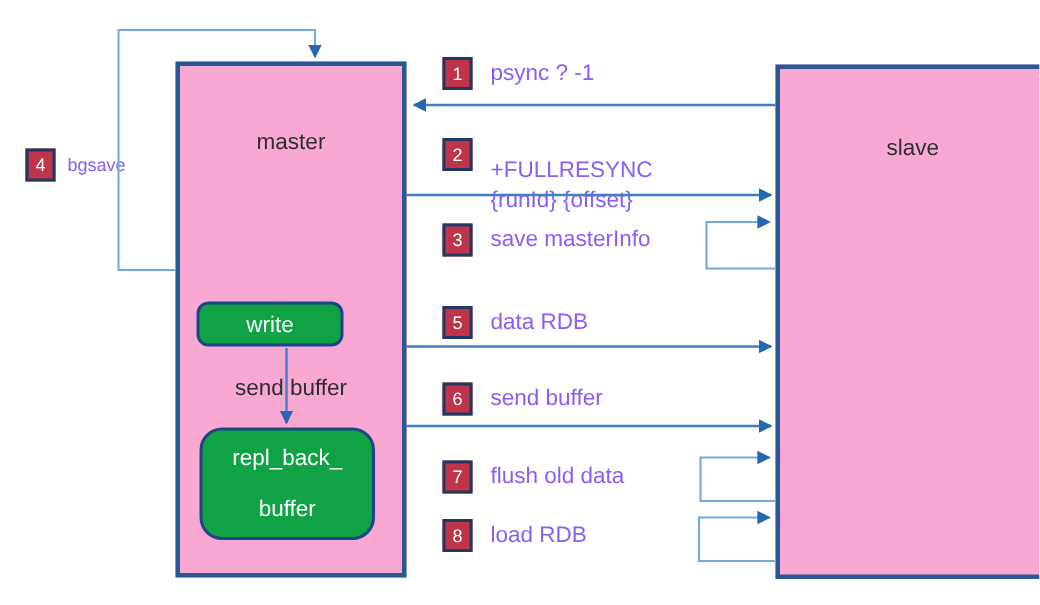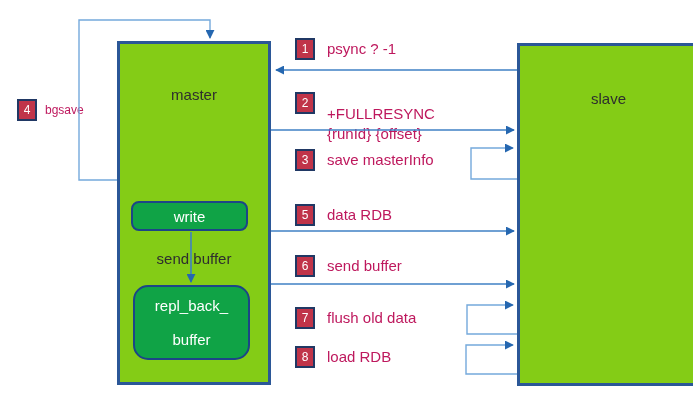--- a/index.html
+++ b/index.html
@@ -1,21 +1,21 @@
 <!DOCTYPE html>
 <html><head>
 <meta charset="utf-8">
 <style>
   html,body { margin:0; padding:0; background:#ffffff; }
   .stage {
     position:relative; width:693px; height:403px; background:#ffffff;
     font-family:"Liberation Sans", sans-serif; overflow:hidden;
   }
   .node {
-    position:absolute; background:#84cc16; border:3px solid #2b5797;
+    position:absolute; background:#f9a8d4; border:3px solid #2b5797;
     box-sizing:border-box;
   }
   .node-label {
     position:absolute; left:0; width:100%; text-align:center;
     color:#2e2e2e; font-size:15px;
   }
   .greenbox {
     position:absolute; background:#10a346; border:2px solid #1c4587;
     box-sizing:border-box; color:#ffffff; display:flex; flex-direction:column;
     align-items:center; justify-content:center; text-align:center;
@@ -25,33 +25,33 @@
   .inner-caption {
     position:absolute; left:0; width:100%; text-align:center;
     color:#2e2e2e; font-size:15px;
   }
   .step { position:absolute; display:flex; align-items:center; gap:12px; }
   .badge {
     width:16px; height:18px; flex:0 0 auto;
     background:#c03449; border:2px solid #203864;
     color:#ffffff; font-size:12px; line-height:18px; text-align:center;
   }
-  .step-label { font-size:15px; color:#be185d; white-space:nowrap; line-height:1.35; }
+  .step-label { font-size:15px; color:#8b5cf6; white-space:nowrap; line-height:1.35; }
   .bgsave-row { position:absolute; left:17px; top:99px; display:flex; align-items:center; gap:8px; }
   .bgsave-row .step-label { font-size:12px; }
   svg.wires { position:absolute; left:0; top:0; pointer-events:none; }
 </style>
 </head>
 <body>
 
 <div class="stage">
 
   <div class="node" style="left:117px; top:41px; width:154px; height:344px;">
     <div class="node-label" style="top:42px;">master</div>
-    <div class="greenbox write" style="left:11px; top:157px; width:117px; height:30px;">
+    <div class="greenbox write" style="left:11px; top:157px; width:98px; height:30px;">
       <span>write</span>
     </div>
     <div class="inner-caption" style="top:206px;">send buffer</div>
     <div class="greenbox repl" style="left:13px; top:241px; width:117px; height:75px;gap:16px;">
       <span>repl_back_</span>
       <span>buffer</span>
     </div>
   </div>
 
   <div class="node" style="left:517px; top:43px; width:183px; height:343px;">

